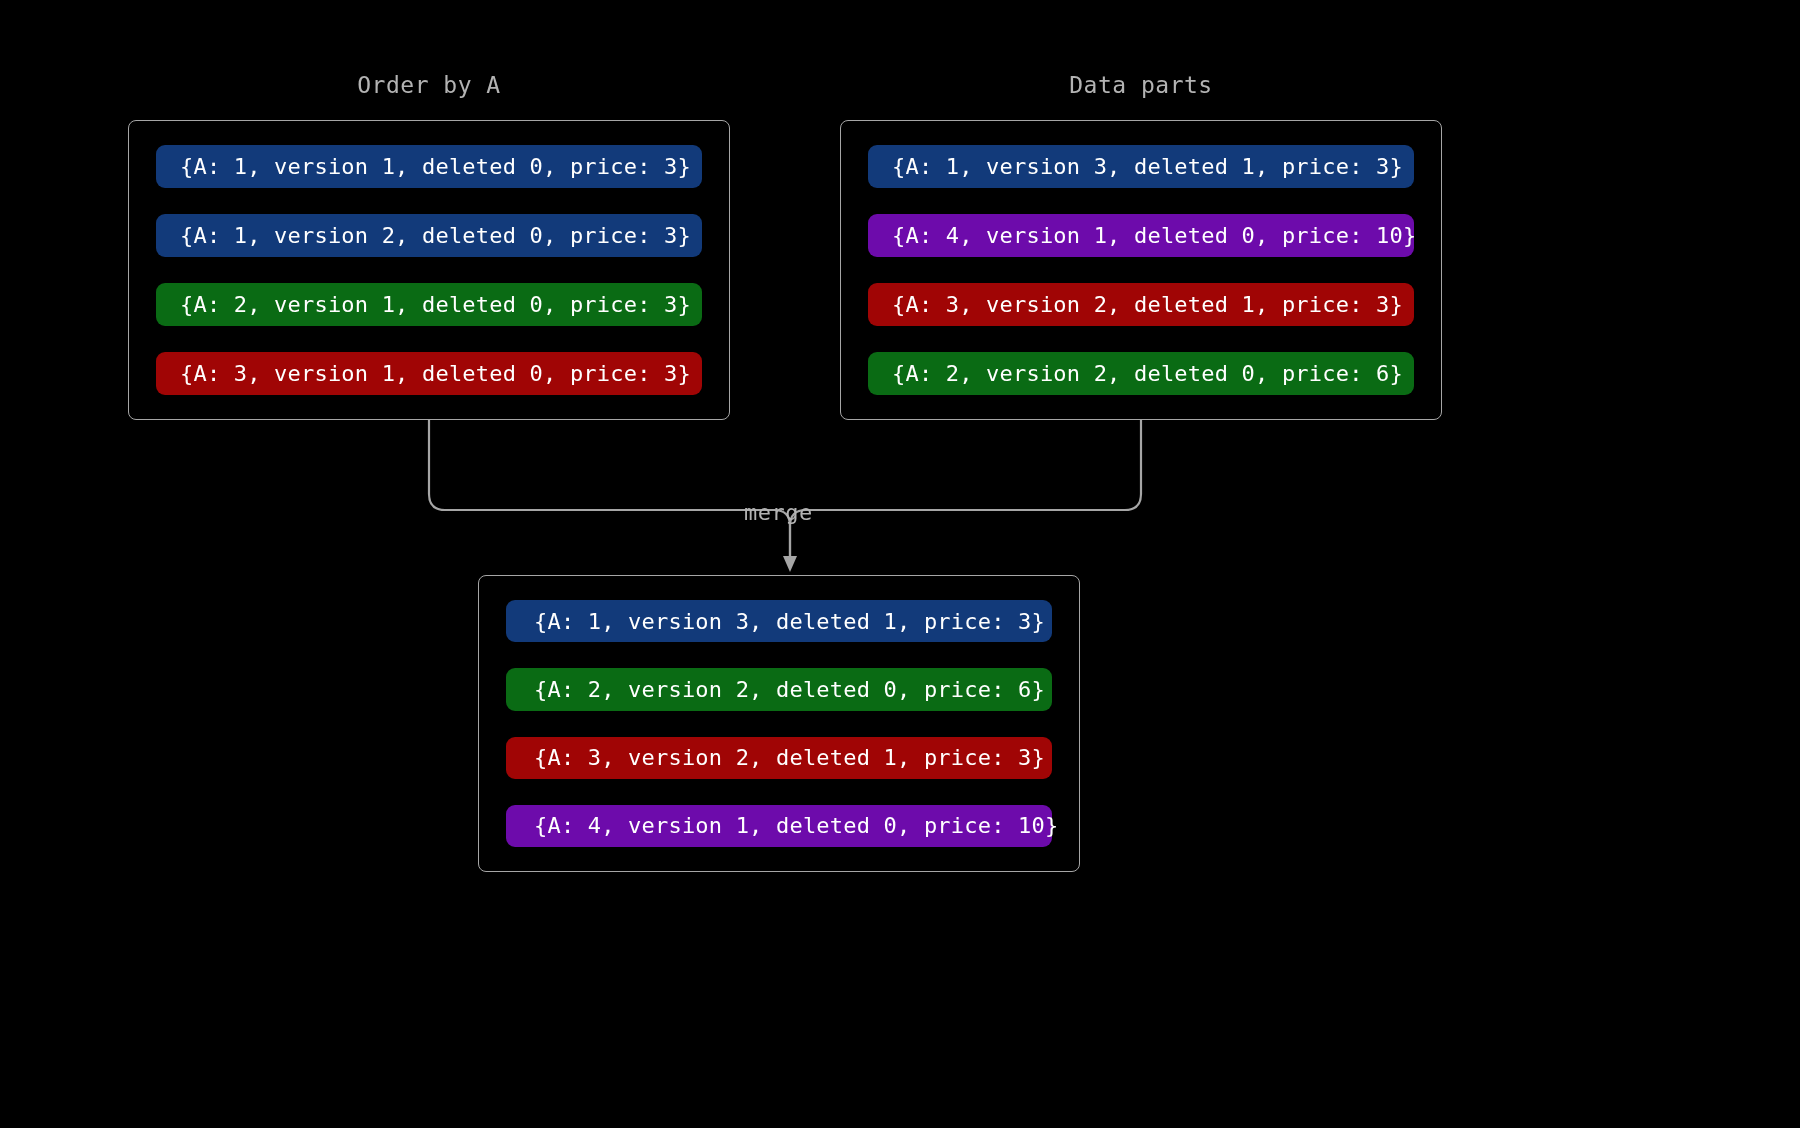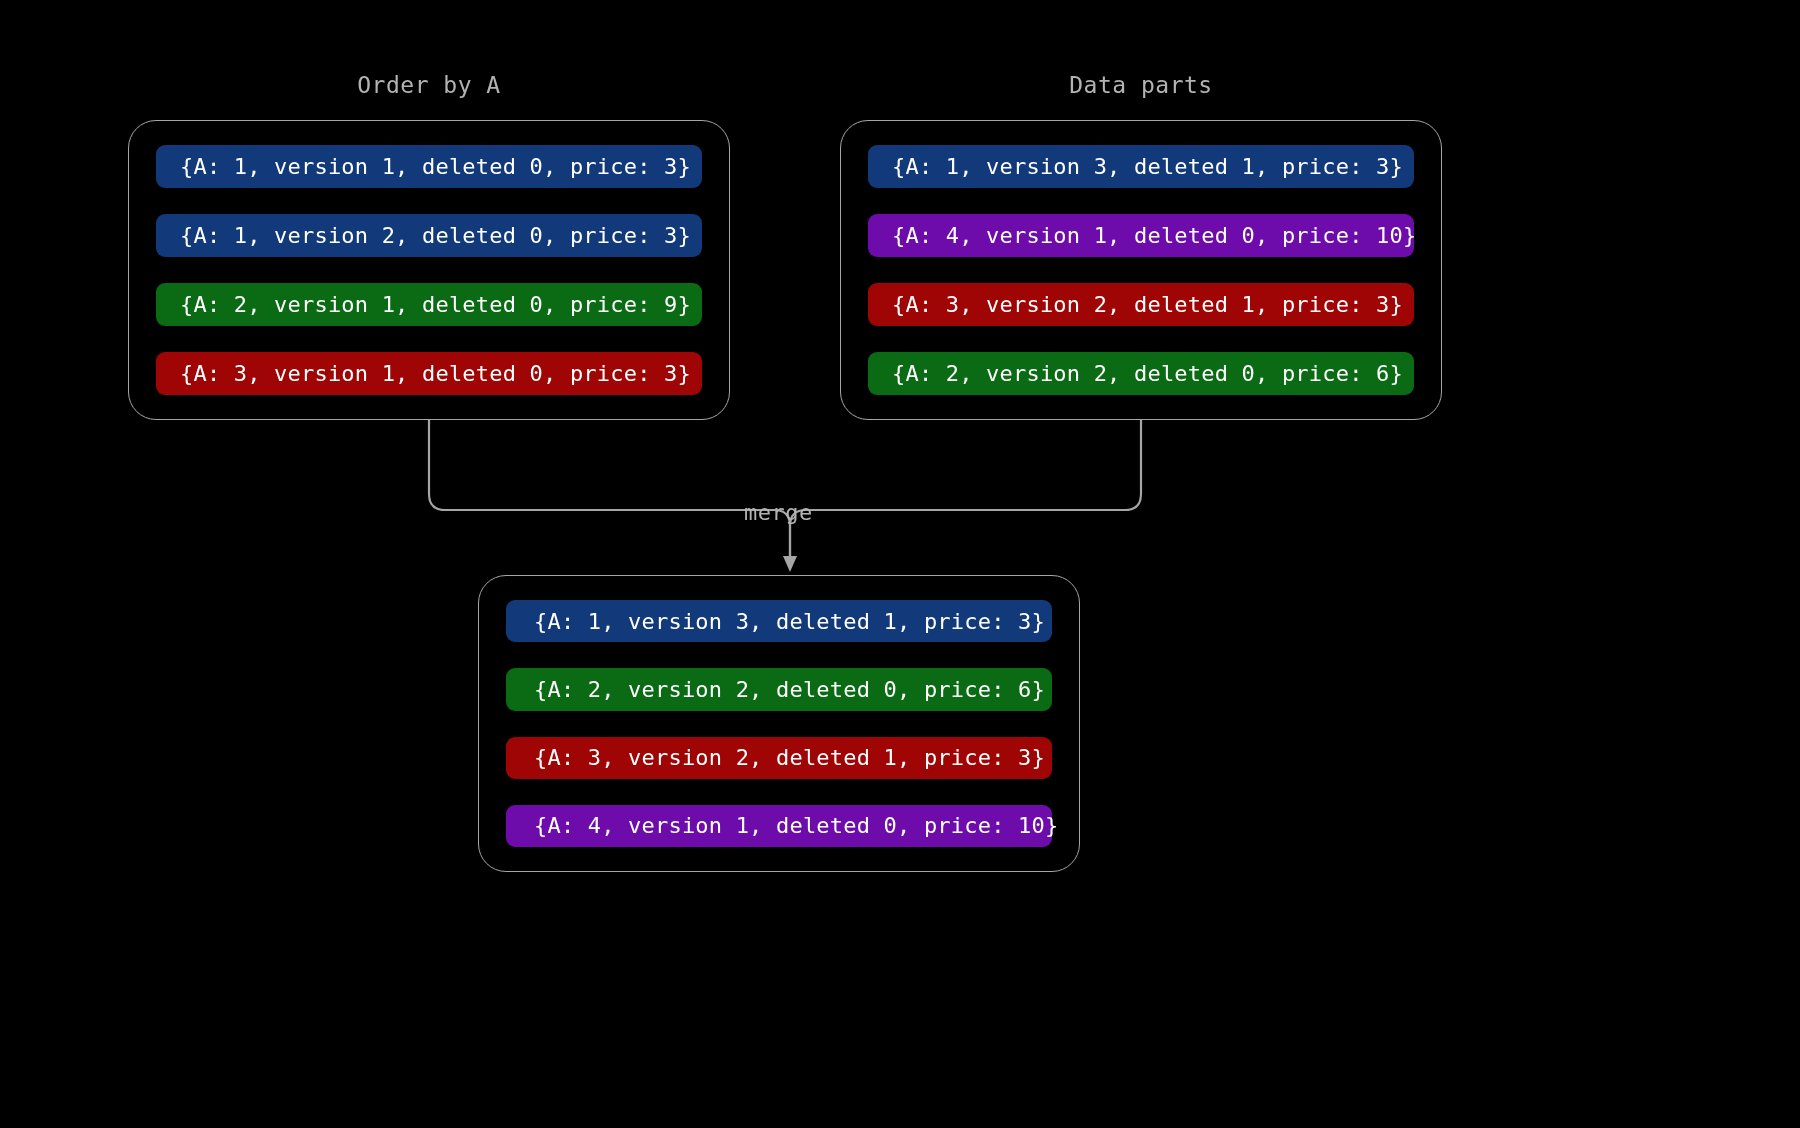--- a/index.html
+++ b/index.html
@@ -37,21 +37,21 @@
     letter-spacing: 0.5px;
     white-space: nowrap;
     text-align: center;
     font-family: "DejaVu Sans Mono", "Liberation Mono", monospace;
   }
 
   
   .panel {
     position: absolute;
     border: 1.6px solid #a6a6a6;
-    border-radius: 28px;
+    border-radius: 8px;
     background: #000000;
     display: flex;
     flex-direction: column;
     justify-content: center;
     align-items: center;
     gap: 26px;
     padding: 24px 0;
   }
 
   .panel-left   { left: 128px;  top: 120px; width: 602px; height: 300px; }
@@ -106,21 +106,21 @@
     <path d="M 790 572 L 783 556 L 797 556 Z" fill="#a6a6a6" stroke="none"></path>
   </svg>
 
   <div class="group-title" style="left:840px; top:72px; width:602px;">Data parts</div>
 
   <div class="group-title" style="left:128px; top:72px; width:602px;">Order by A</div>
 
   <div class="panel panel-left">
     <div class="record c-blue">{A: 1, version 1, deleted 0, price: 3}</div>
     <div class="record c-blue">{A: 1, version 2, deleted 0, price: 3}</div>
-    <div class="record c-green">{A: 2, version 1, deleted 0, price: 9}</div>
+    <div class="record c-green">{A: 2, version 1, deleted 0, price: 3}</div>
     <div class="record c-red">{A: 3, version 1, deleted 0, price: 3}</div>
   </div>
 
   <div class="panel panel-right">
     <div class="record c-blue">{A: 1, version 3, deleted 1, price: 3}</div>
     <div class="record c-purple">{A: 4, version 1, deleted 0, price: 10}</div>
     <div class="record c-red">{A: 3, version 2, deleted 1, price: 3}</div>
     <div class="record c-green">{A: 2, version 2, deleted 0, price: 6}</div>
   </div>
 

